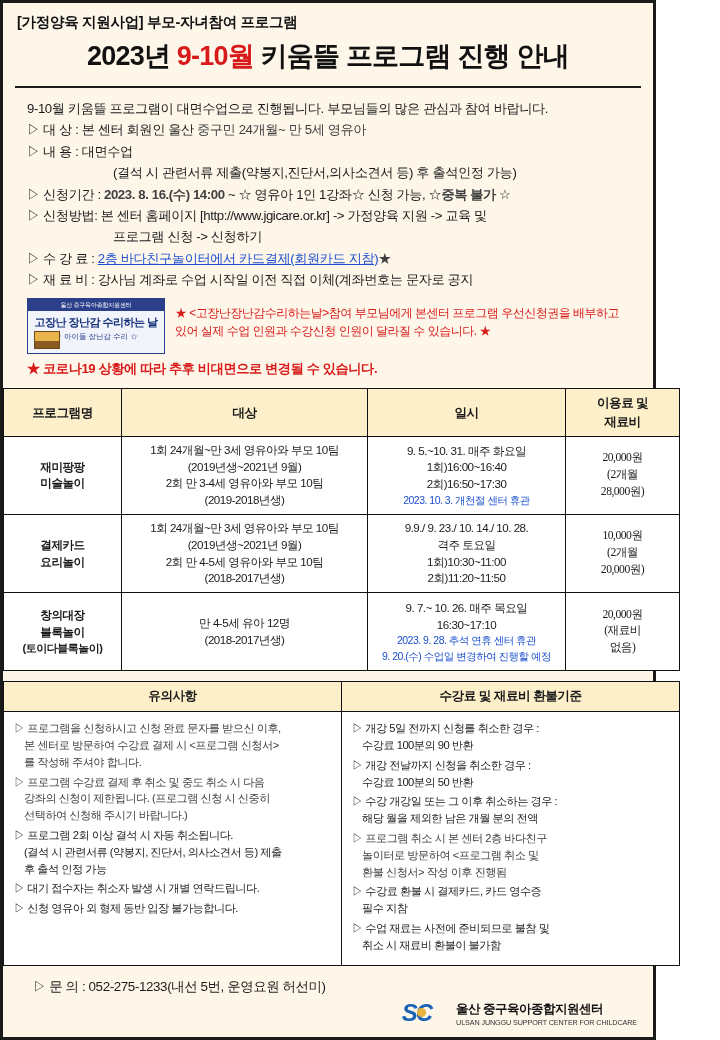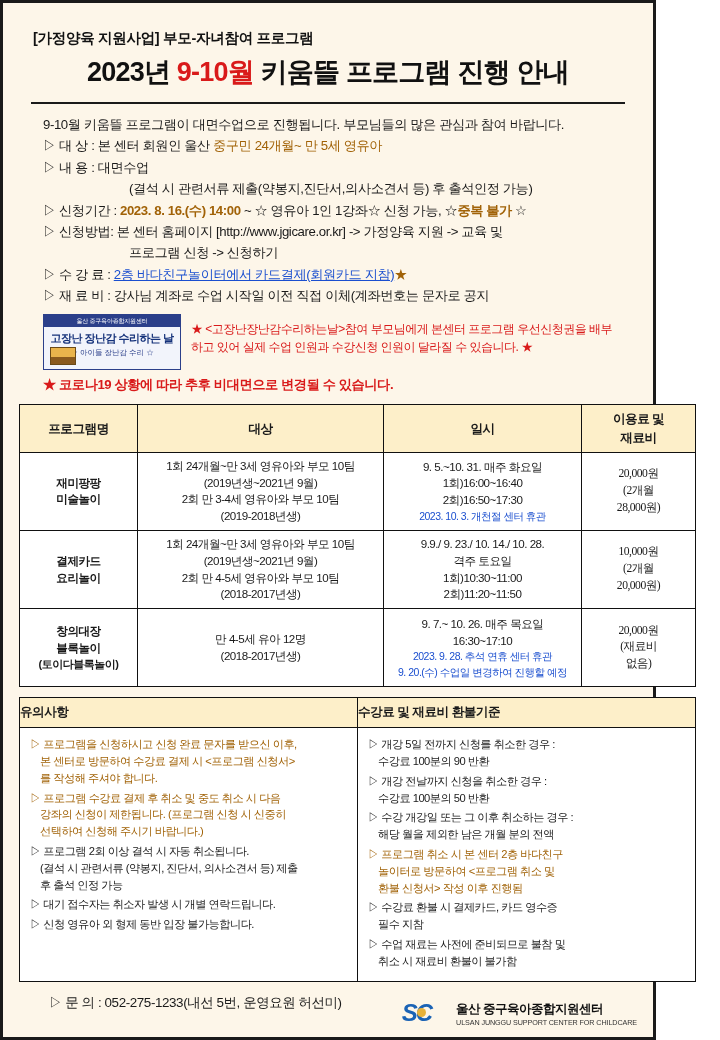--- a/index.html
+++ b/index.html
@@ -10,21 +10,21 @@
     font-family:"Liberation Sans", sans-serif;
     color:#1a1a1a;
     position:relative;
     overflow:hidden;
   }
   .page {
     width:656px; height:1040px;
     background:#fdf6e9;
     border:3px solid #1a1a1a;
     position:relative;
-    padding:16px;
+    padding:0;
   }
   .hdr {
     padding:10px 14px 4px 14px;
   }
   .hdr-sub {
     font-size:14.5px; font-weight:bold; color:#111;
     letter-spacing:-0.3px;
   }
   .hdr-title {
     text-align:center;
@@ -37,21 +37,21 @@
   .hr {
     height:2px; background:#1a1a1a; margin:8px 12px 0 12px;
   }
   .intro {
     padding:10px 22px 0 24px;
     font-size:13.2px; line-height:1.62;
     letter-spacing:-0.4px;
   }
   .intro .ln { white-space:nowrap; }
   .blue { color:#1b4fcf; }
-  .red { color:#a16207; }
+  .red { color:#404040; }
   .ul { text-decoration:underline; }
   .bold { font-weight:bold; }
   .indent3 { padding-left:86px; }
 
   .noticebox {
     margin:8px 20px 0 24px;
     display:flex; align-items:flex-start; gap:10px;
   }
   .stamp {
     width:138px; height:56px; flex:0 0 auto;
@@ -120,21 +120,21 @@
     table-layout:fixed;
   }
   .twocol th, .twocol td {
     border:1px solid #111;
     vertical-align:top;
     font-size:11.2px;
     letter-spacing:-0.5px;
     line-height:1.5;
   }
   .twocol th {
-    background:#fdefc9; text-align:left; font-weight:bold; font-size:12.6px;
+    background:#fdefc9; text-align:center; font-weight:bold; font-size:12.6px;
     padding:5px 0; height:28px;
   }
   .twocol td { padding:8px 8px 8px 10px; }
   .twocol ul { margin:0; padding:0; list-style:none; }
   .twocol li { margin-bottom:3px; }
   .twocol li .sub { display:block; padding-left:10px; }
 
   .contact {
     padding:12px 0 0 30px;
     font-size:13.4px; letter-spacing:-0.4px;

